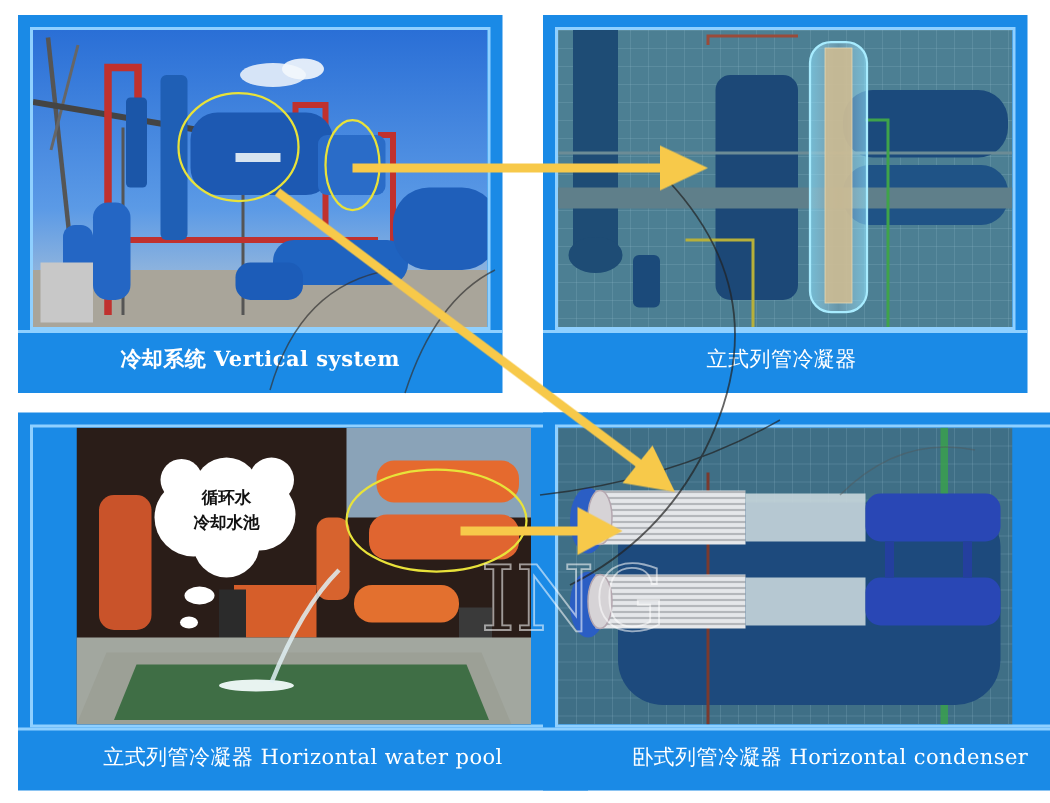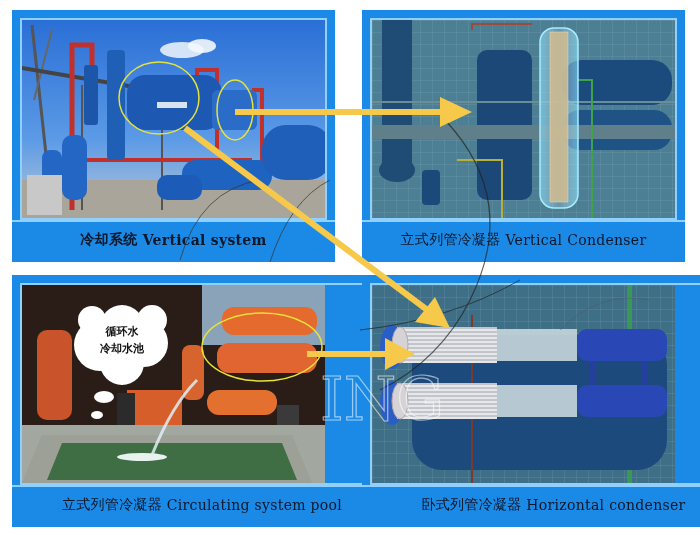--- a/index.html
+++ b/index.html
@@ -1,23 +1,23 @@
 <!DOCTYPE html>
 <html><head>
 <meta charset="utf-8">
 <style>
   html, body { margin:0; padding:0; background:#ffffff; }
   body { width:700px; height:535px; position:relative; overflow:hidden; font-family:"DejaVu Serif", serif; }
   .panel { position:absolute; background:#1a8ae6; box-sizing:border-box; }
   .photo { position:absolute; left:8px; top:8px; right:8px; height:202px; border:2px solid #8fd0ff; box-sizing:border-box; overflow:hidden; }
-  .caption { position:absolute; left:0; right:0; bottom:4px; height:36px; border-top:2px solid #8fd0ff; color:#0f172a; font-size:14px; display:flex; align-items:center; justify-content:center; letter-spacing:0.3px; }
+  .caption { position:absolute; left:0; right:0; bottom:4px; height:36px; border-top:2px solid #8fd0ff; color:#ffffff; font-size:14px; display:flex; align-items:center; justify-content:center; letter-spacing:0.3px; }
   .caption.bold { font-weight:bold; }
   #p-tl { left:12px; top:10px; width:323px; height:252px; }
   #p-tr { left:362px; top:10px; width:323px; height:252px;padding-left:24px; }
-  #p-bl { left:12px; top:275px; width:380px; height:252px; }
+  #p-bl { left:12px; top:275px; width:380px; height:252px;text-align:center; }
   #p-br { left:362px; top:275px; width:383px; height:252px; }
   .overlay { position:absolute; left:0; top:0; width:700px; height:535px; pointer-events:none; }
   .cloud-text { font-family:"DejaVu Serif", serif; font-size:11px; font-weight:bold; fill:#111; }
   .wm { font-family:"DejaVu Serif", serif; font-size:60px; fill:none; stroke:#ffffff; stroke-width:1.2; opacity:0.8; }
 </style>
 </head>
 <body>
 
 <div class="panel" id="p-tl">
   <div class="photo">
@@ -97,21 +97,21 @@
       <path d="M205 60 L220 60 L220 198" stroke="#3fa34a" stroke-width="2" fill="none"></path>
       <path d="M85 140 L130 140 L130 198" stroke="#b7b03a" stroke-width="2" fill="none"></path>
       <rect x="50" y="150" width="18" height="35" fill="#1b4a7a" rx="4"></rect>
 
       <rect x="168" y="8" width="38" height="180" rx="14" fill="url(#tubeGlow)" stroke="#a8ecff" stroke-width="1.5"></rect>
       <rect x="178" y="12" width="18" height="170" fill="#cdbb92" opacity="0.9"></rect>
       <rect x="178" y="12" width="18" height="170" fill="none" stroke="#e9dcb7" stroke-width="0.5"></rect>
     </svg>
   </div>
   <div class="caption">
-    <span>立式列管冷凝器</span>&nbsp;<span>Vertical Condenser</span>
+    <span>立式列管冷凝器</span>&nbsp;
   </div>
 </div>
 
 <div class="panel" id="p-bl">
   <div class="photo">
     <svg width="303" height="198" viewBox="0 0 303 198">
       <rect width="303" height="198" fill="#2a1d18"></rect>
       <rect x="180" y="0" width="123" height="60" fill="#8aa3b8"></rect>
 
       <rect x="15" y="45" width="35" height="90" fill="#c9532a" rx="10"></rect>
@@ -139,21 +139,21 @@
         <circle cx="70" cy="35" r="14" fill="#ffffff"></circle>
         <circle cx="130" cy="35" r="15" fill="#ffffff"></circle>
         <ellipse cx="82" cy="112" rx="10" ry="6" fill="#ffffff"></ellipse>
         <ellipse cx="75" cy="130" rx="6" ry="4" fill="#ffffff"></ellipse>
         <text x="100" y="50" text-anchor="middle" class="cloud-text">循环水</text>
         <text x="100" y="67" text-anchor="middle" class="cloud-text">冷却水池</text>
       </g>
     </svg>
   </div>
   <div class="caption">
-    <span>立式列管冷凝器</span>&nbsp;<span>Circulating system pool</span>
+    <span>立式列管冷凝器</span>&nbsp;<span>Horizontal water pool</span>
   </div>
 </div>
 
 <div class="panel" id="p-br">
   <div class="photo">
     <svg width="303" height="198" viewBox="0 0 303 198">
       <defs>
         <pattern id="grid2" width="12" height="12" patternUnits="userSpaceOnUse">
           <path d="M12 0 L0 0 0 12" fill="none" stroke="#8fb7c9" stroke-width="0.5" opacity="0.6"></path>
         </pattern>

